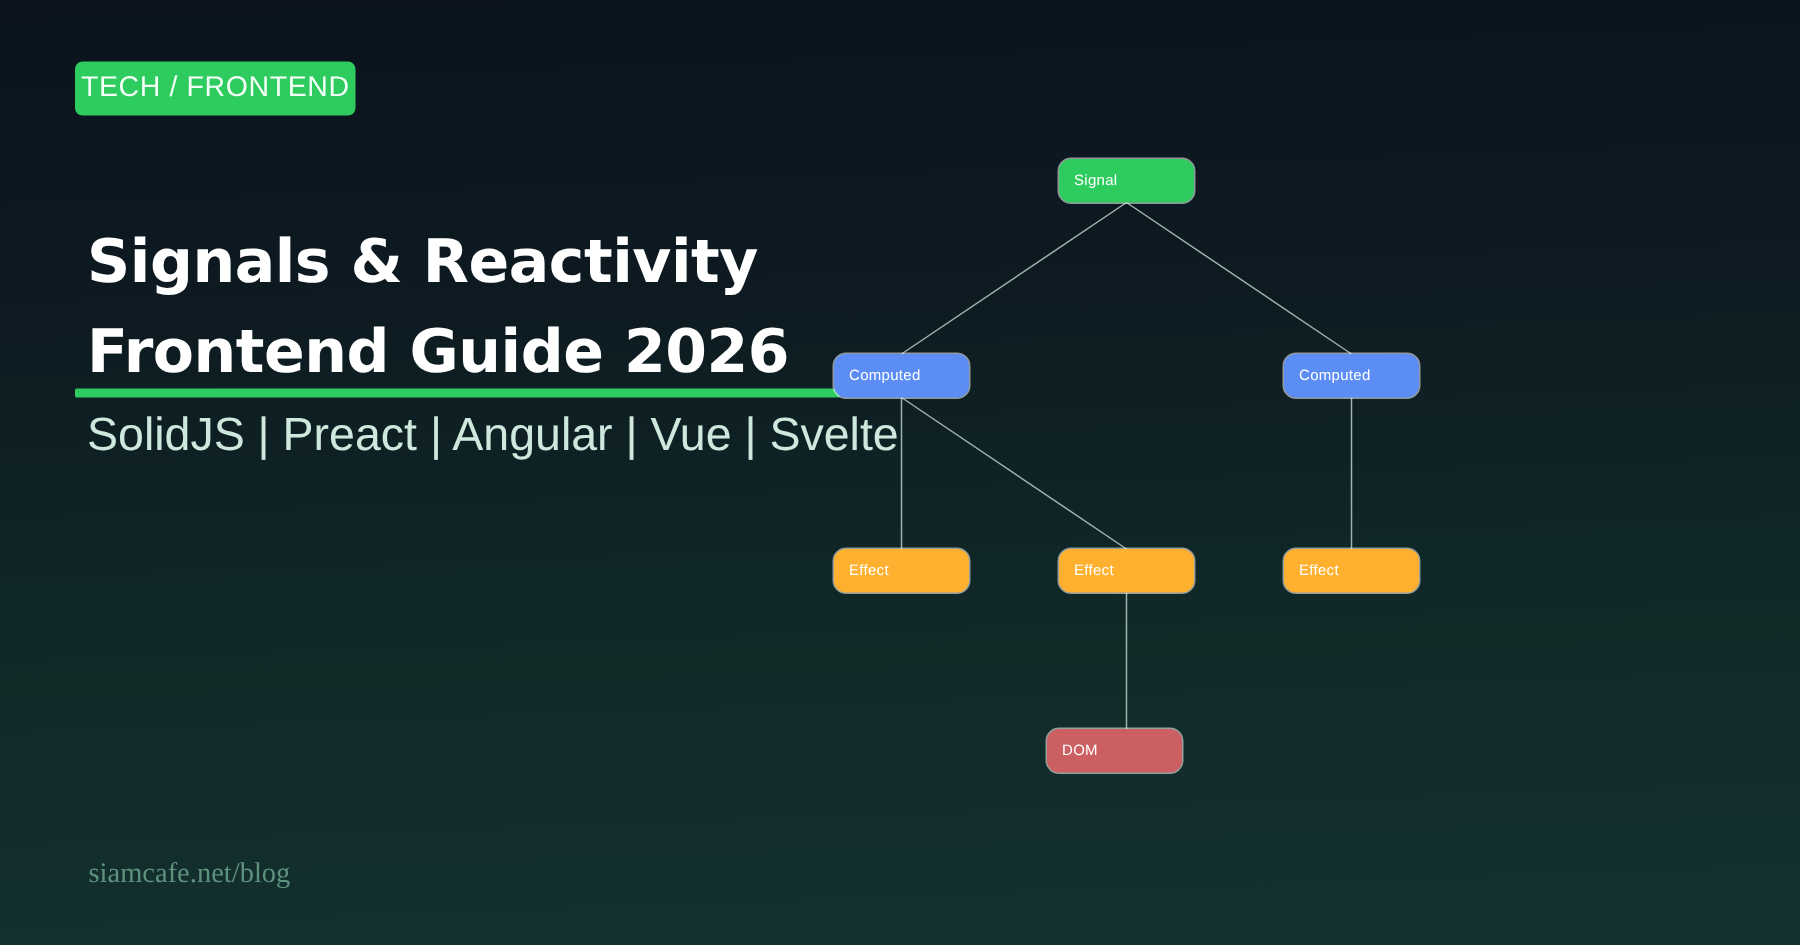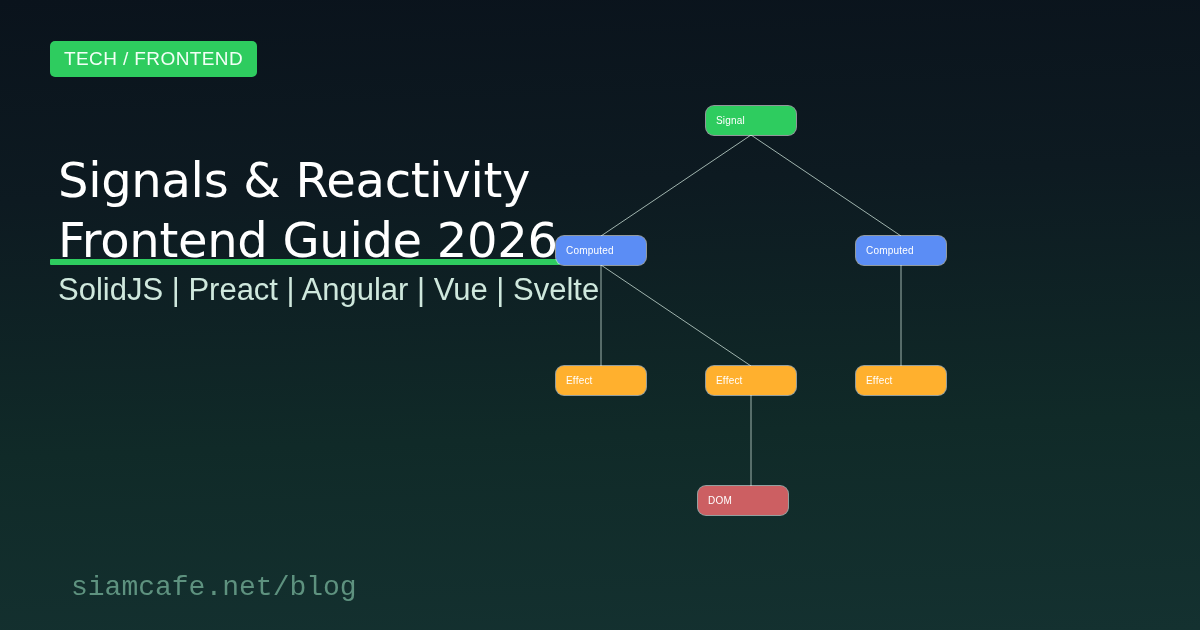--- a/index.html
+++ b/index.html
@@ -16,40 +16,40 @@
     font-family: "DejaVu Sans", "Liberation Sans", sans-serif;
     -webkit-font-smoothing: antialiased;
   }
 
   
   .badge {
     position: absolute;
     left: 50px;
     top: 41px;
     height: 36px;
-    padding: 0 14px;
+    padding: 0 4px;
     display: flex;
     align-items: center;
     background: #2ecc5f;
     border-radius: 5px;
     color: #f2fff6;
     font-size: 19px;
     letter-spacing: 0.4px;
     font-family: "Liberation Sans", sans-serif;
   }
 
   .title {
     position: absolute;
     left: 58px;
     top: 118px;
     width: 620px;
     color: #ffffff;
-    font-size: 48px;
+    font-size: 40px;
     line-height: 60px;
-    font-weight: normal;
+    font-weight: bold;
     letter-spacing: -0.3px;
     font-family: "DejaVu Sans", sans-serif;
   }
   .title .line { display: block; }
 
   .accent-bar {
     position: absolute;
     left: 50px;
     top: 259px;
     width: 510px;
@@ -66,23 +66,22 @@
     font-size: 31px;
     line-height: 34px;
     font-family: "Liberation Sans", sans-serif;
   }
 
   .footer {
     position: absolute;
     left: 59px;
     top: 572px;
     color: #5e927f;
-    font-size: 28px;
-    font-family: Liberation Mono, monospace;
-    margin-left: 12px;
+    font-size: 19px;
+    font-family: Liberation Serif, serif;
   }
 
   
   #diagram {
     position: absolute;
     left: 0;
     top: 0;
     width: 1200px;
     height: 630px;
   }

